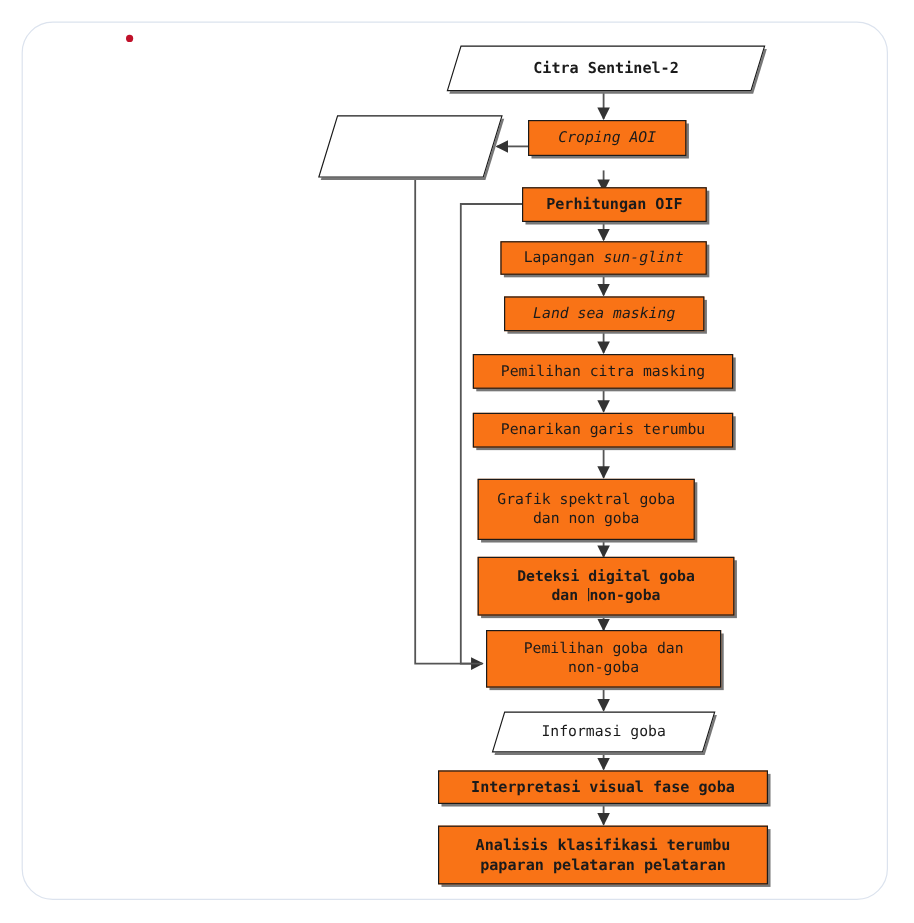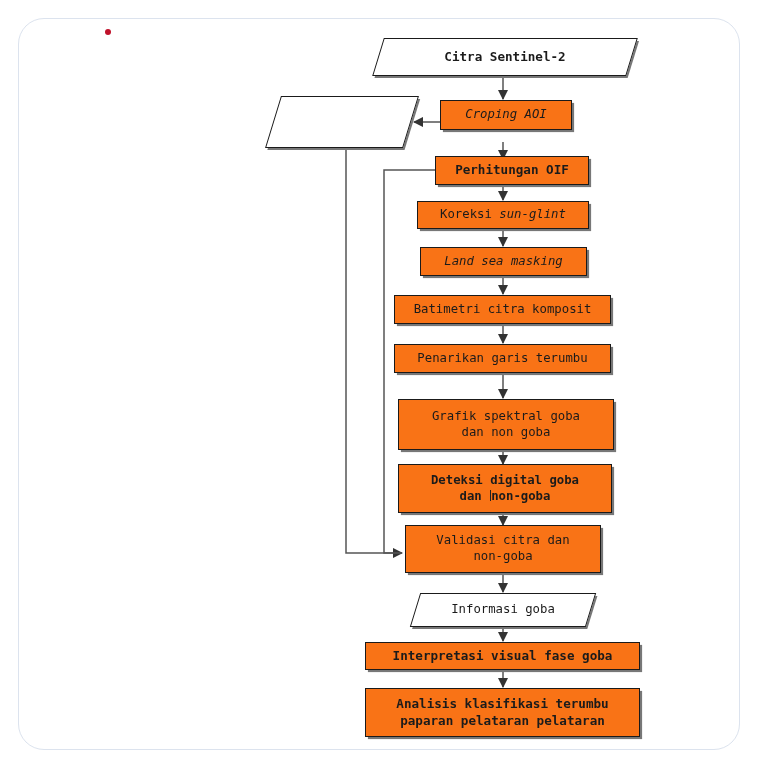--- a/index.html
+++ b/index.html
@@ -115,52 +115,52 @@
 
   <div class="node para" style="left:273px;top:96px;width:138px;height:52px;">
     <div class="skin"></div>
   </div>
 
   <div class="node rect" style="left:435px;top:156px;width:154px;height:29px;">
     <span class="t125 b">Perhitungan OIF</span>
   </div>
 
   <div class="node rect" style="left:417px;top:201px;width:172px;height:28px;">
-    <span class="t12"><span>Koreksi </span><span class="i">sun-glint</span></span>
+    <span class="t12"><span>Lapangan </span><span class="i">sun-glint</span></span>
   </div>
 
   <div class="node rect" style="left:420px;top:247px;width:167px;height:29px;">
     <span class="t12 i">Land sea masking</span>
   </div>
 
   <div class="node rect" style="left:394px;top:295px;width:217px;height:29px;">
-    <span class="t12">Batimetri citra komposit</span>
+    <span class="t12">Pemilihan citra masking</span>
   </div>
 
   <div class="node rect" style="left:394px;top:344px;width:217px;height:29px;">
     <span class="t12">Penarikan garis terumbu</span>
   </div>
 
-  <div class="node rect" style="left:398px;top:399px;width:216px;height:51px;">
+  <div class="node rect" style="left:398px;top:399px;width:181px;height:51px;">
     <span class="t12">
       <span>Grafik spektral goba</span><br>
       <span>dan non goba</span>
     </span>
   </div>
 
   <div class="node rect" style="left:398px;top:464px;width:214px;height:49px;">
     <span class="t12 b">
       <span>Deteksi digital goba</span><br>
       <span>dan </span><span class="cursor"></span><span>non-goba</span>
     </span>
   </div>
 
   <div class="node rect" style="left:405px;top:525px;width:196px;height:48px;">
     <span class="t12">
-      <span>Validasi citra dan</span><br>
+      <span>Pemilihan goba dan</span><br>
       <span>non-goba</span>
     </span>
   </div>
 
   <div class="node para" style="left:415px;top:593px;width:176px;height:34px;">
     <div class="skin"></div>
     <div class="txt t12">Informasi goba</div>
   </div>
 
   <div class="node rect" style="left:365px;top:642px;width:275px;height:28px;">

